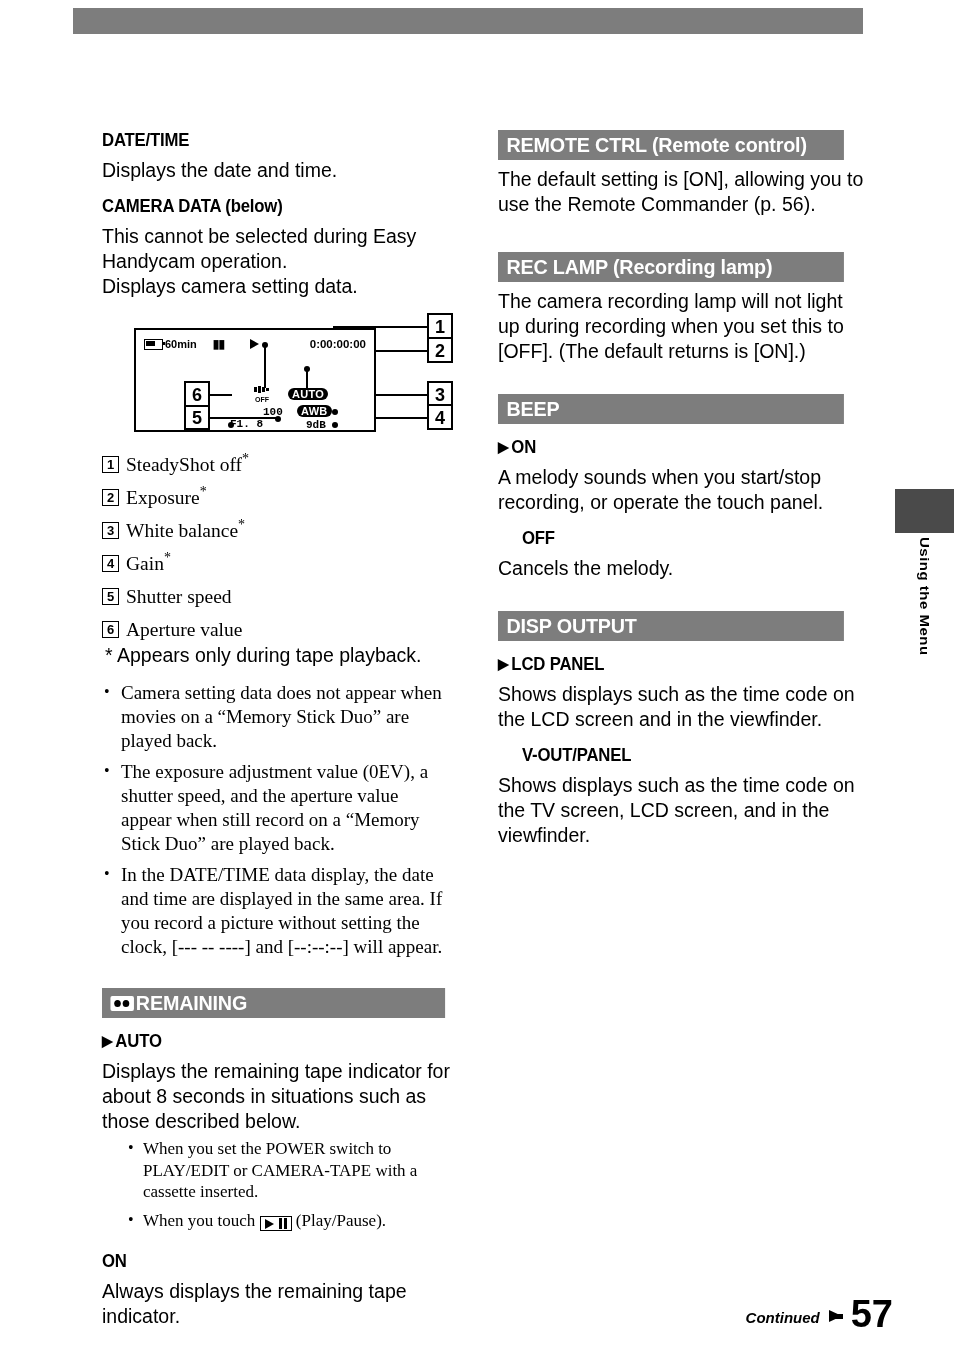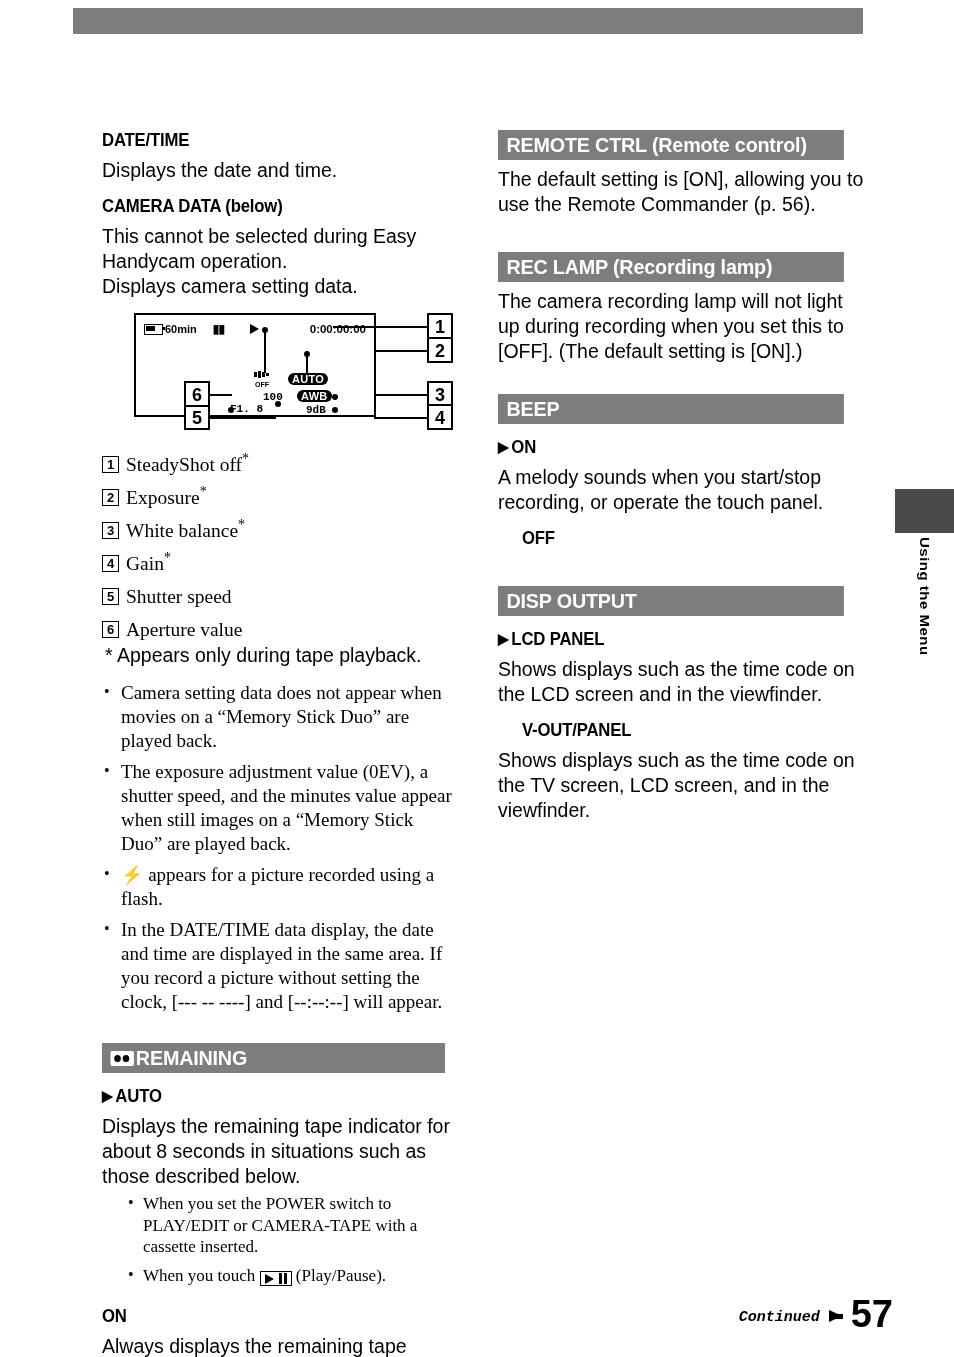--- a/index.html
+++ b/index.html
@@ -119,21 +119,21 @@
     font-family:"Liberation Sans", sans-serif;font-weight:bold;
     font-size:13px;line-height:15px;width:15px;height:15px;
     text-align:center;flex:0 0 auto;position:relative;top:-2px;
   }
   .star{font-size:14px;vertical-align:super;}
   .foot-note{font-size:19px;line-height:24px;margin-top:2px;}
 
   
   .diagram{position:relative;width:348px;height:120px;margin:13px 0 0 32px;}
   .lcd{
-    position:absolute;left:0;top:1px;width:242px;height:104px;
+    position:absolute;left:0;top:16px;width:242px;height:104px;
     border:2.5px solid #000;background:#fff;box-sizing:border-box;
   }
   .lcd-top{
     position:absolute;left:8px;top:6px;right:8px;height:16px;
     display:flex;align-items:center;
     font-family:"Liberation Sans", sans-serif;font-size:11px;font-weight:bold;
   }
   .batt{
     display:inline-block;width:17px;height:9px;border:1.6px solid #000;
     position:relative;margin-right:2px;background:#fff;
@@ -186,21 +186,21 @@
   }
   .pp-icon .b2{margin-left:2px;}
   .flash-ic{font-weight:bold;font-size:18px;}
 
   
   .footer{
     position:absolute;right:61px;bottom:24px;
     display:flex;align-items:flex-end;gap:9px;
   }
   .cont{
-    font-family:Liberation Mono, monospace;font-weight:bold;
+    font-family:Liberation Sans, sans-serif;font-weight:bold;
     font-style:italic;font-size:15px;padding-bottom:7px;
   }
   .arrow{
     width:0;height:0;border-left:13px solid #000;
     border-top:6px solid transparent;border-bottom:6px solid transparent;
     margin-bottom:11px;position:relative;
   }
   .arrow:before{content:"";position:absolute;left:-8px;top:-2.5px;width:9px;height:5px;background:#000;}
   .pageno{
     font-family:"Liberation Sans", sans-serif;font-weight:bold;font-size:38px;
@@ -313,22 +313,21 @@
       <li>
         <span class="numbox">6</span>
         <span><span>Aperture value</span><span class="star"></span></span>
       </li>
     </ul>
     <p class="body foot-note" style="margin-left:3px;">* Appears only during tape playback.</p>
 
     <div class="gap-m"></div>
     <ul class="bul big">
       <li>Camera setting data does not appear when movies on a “Memory Stick Duo” are played back.</li>
-      <li>The exposure adjustment value (0EV), a shutter speed, and the minutes value appear when still images on a “Memory Stick Duo” are played back.</li>
-      <li><span class="flash-ic">⚡</span> <span>appears for a picture recorded using a flash.</span></li>
+      <li>The exposure adjustment value (0EV), a shutter speed, and the aperture value appear when still record on a “Memory Stick Duo” are played back.</li>
       <li>In the DATE/TIME data display, the date and time are displayed in the same area. If you record a picture without setting the clock, [--- -- ----] and [--:--:--] will appear.</li>
     </ul>
 
     <div class="gap-l"></div>
     <div class="sec-head wide">
       <span class="cassette-icon">
           <i class="l"></i>
           <i class="r"></i>
         </span>
       <span>REMAINING</span>
@@ -364,36 +363,37 @@
     </div>
     <div class="gap-s"></div>
     <p class="body">The default setting is [ON], allowing you to use the Remote Commander (p. 56).</p>
     <div class="gap-m"></div>
 
     <div class="gap-l"></div>
     <div class="sec-head">
       <span>REC LAMP (Recording lamp)</span>
     </div>
     <div class="gap-s"></div>
-    <p class="body">The camera recording lamp will not light up during recording when you set this to [OFF]. (The default setting is [ON].)</p>
+    <p class="body">The camera recording lamp will not light up during recording when you set this to [OFF]. (The default returns is [ON].)</p>
 
     <div class="gap-xl"></div>
     <div class="sec-head">
       <span>BEEP</span>
     </div>
     <div class="gap-m"></div>
     <h3 class="sub sub-default">
       <span class="tri">▶</span>
       <span>ON</span>
     </h3>
     <div class="gap-s"></div>
     <p class="body indent">A melody sounds when you start/stop recording, or operate the touch panel.</p>
     <div class="gap-m"></div>
     <h3 class="sub" style="margin-left:24px;">OFF</h3>
     <div class="gap-s"></div>
+    <p class="body indent">Cancels the melody.</p>
 
     <div class="gap-xl"></div>
     <div class="sec-head">
       <span>DISP OUTPUT</span>
     </div>
     <div class="gap-m"></div>
     <h3 class="sub sub-default">
       <span class="tri">▶</span>
       <span>LCD PANEL</span>
     </h3>

